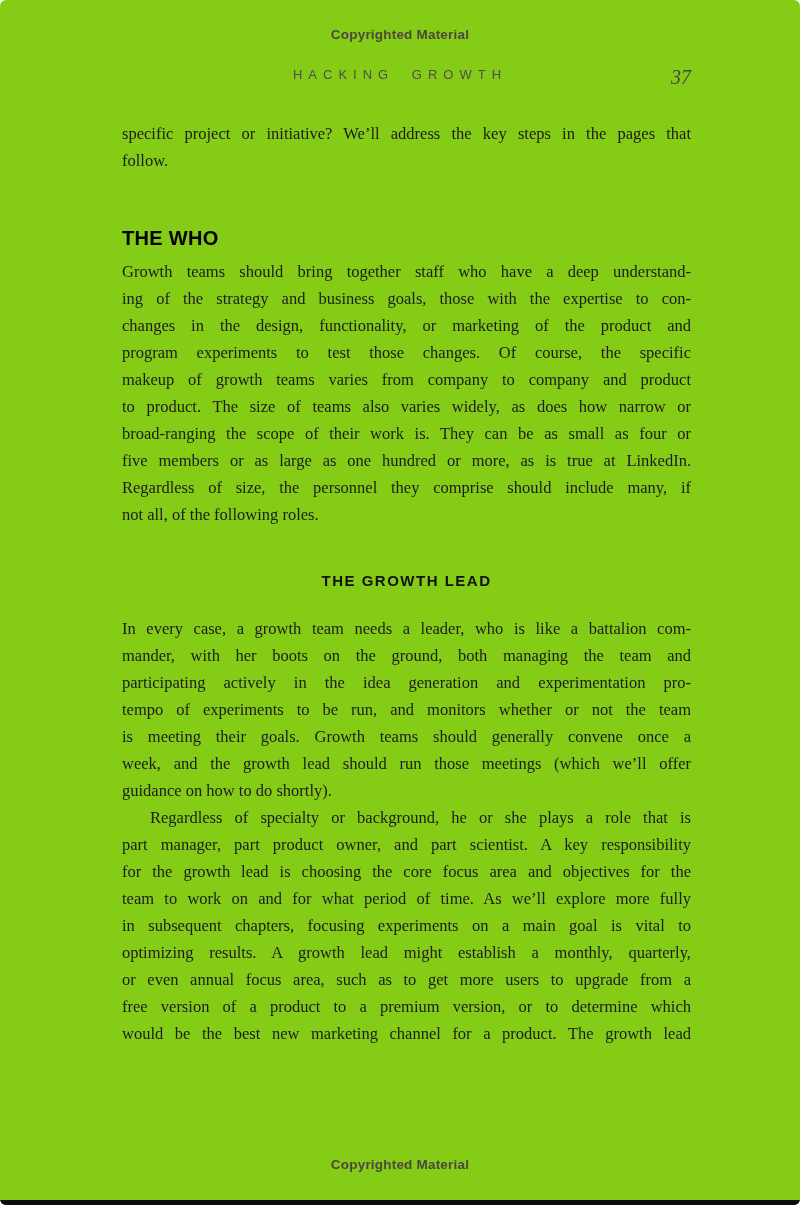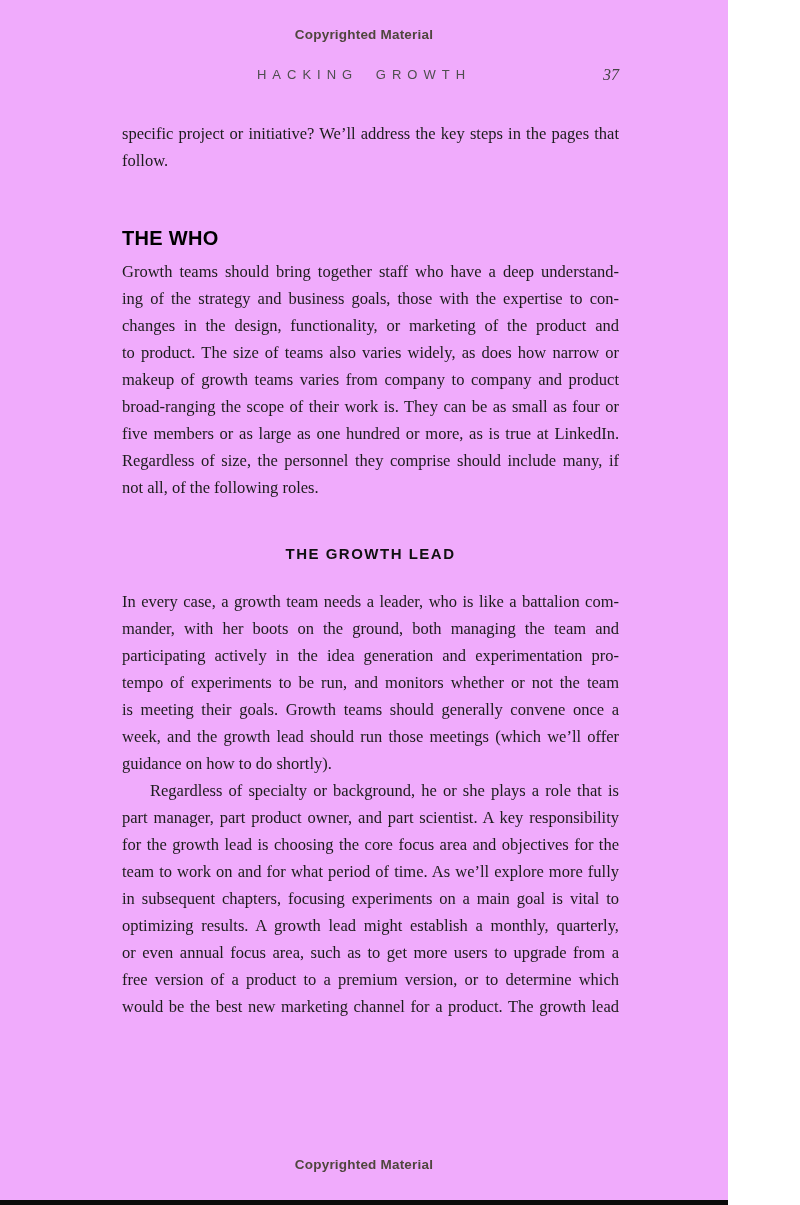--- a/index.html
+++ b/index.html
@@ -1,24 +1,25 @@
 <!DOCTYPE html>
 <html><head>
 <meta charset="utf-8">
 <style>
   html, body { margin: 0; padding: 0; background: #ffffff; }
   .page {
     position: relative;
-    width: 728px;
+    width: 800px;
     height: 1205px;
-    background: #f0abfc;
+    background: #84cc16;
     font-family: "Liberation Serif", serif;
     color: #1c1c1c;
     box-sizing: border-box;
     overflow: hidden;
+    border-radius: 6px;
   }
   .copyright {
     text-align: center;
     font-family: "Liberation Sans", sans-serif;
     font-weight: bold;
     font-size: 13.5px;
     letter-spacing: 0.2px;
     color: #4f463e;
   }
   .copyright.top { padding-top: 27px; }
@@ -36,21 +37,21 @@
     letter-spacing: 6px;
     word-spacing: 8px;
     color: #4e4e4e;
   }
   .page-number {
     position: absolute;
     right: 109px;
     top: -1px;
     font-family: "Liberation Serif", serif;
     font-style: italic;
-    font-size: 16px;
+    font-size: 20px;
     color: #454545;
   }
 
   .body-text {
     margin: 33px 109px 0 122px;
   }
   .line {
     font-size: 16.5px;
     line-height: 27px;
     height: 27px;
@@ -106,22 +107,23 @@
       <div class="line">specific project or initiative? We’ll address the key steps in the pages that</div>
       <div class="line end">follow.</div>
     </div>
 
     <h2 class="h-who">THE WHO</h2>
 
     <div class="para">
       <div class="line">Growth teams should bring together staff who have a deep understand-</div>
       <div class="line">ing of the strategy and business goals, those with the expertise to con-</div>
       <div class="line">changes in the design, functionality, or marketing of the product and</div>
+      <div class="line">program experiments to test those changes. Of course, the specific</div>
+      <div class="line">makeup of growth teams varies from company to company and product</div>
       <div class="line">to product. The size of teams also varies widely, as does how narrow or</div>
-      <div class="line">makeup of growth teams varies from company to company and product</div>
       <div class="line">broad-ranging the scope of their work is. They can be as small as four or</div>
       <div class="line">five members or as large as one hundred or more, as is true at LinkedIn.</div>
       <div class="line">Regardless of size, the personnel they comprise should include many, if</div>
       <div class="line end">not all, of the following roles.</div>
     </div>
 
     <h3 class="h-lead">THE GROWTH LEAD</h3>
 
     <div class="para">
       <div class="line">In every case, a growth team needs a leader, who is like a battalion com-</div>

